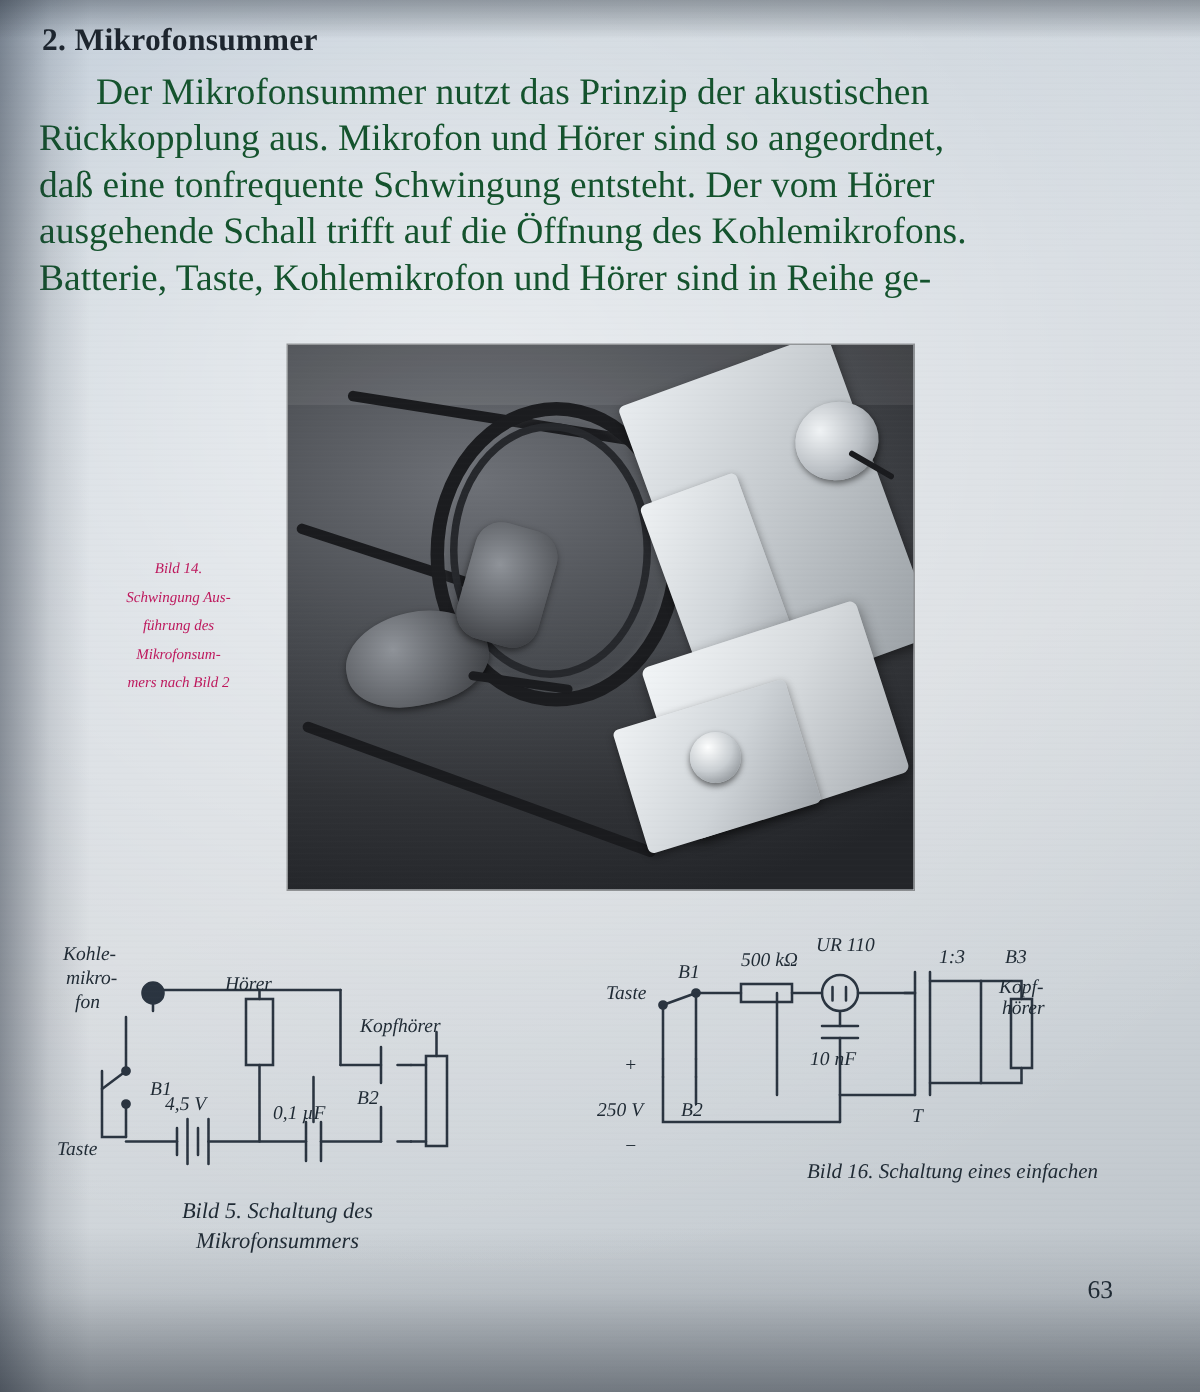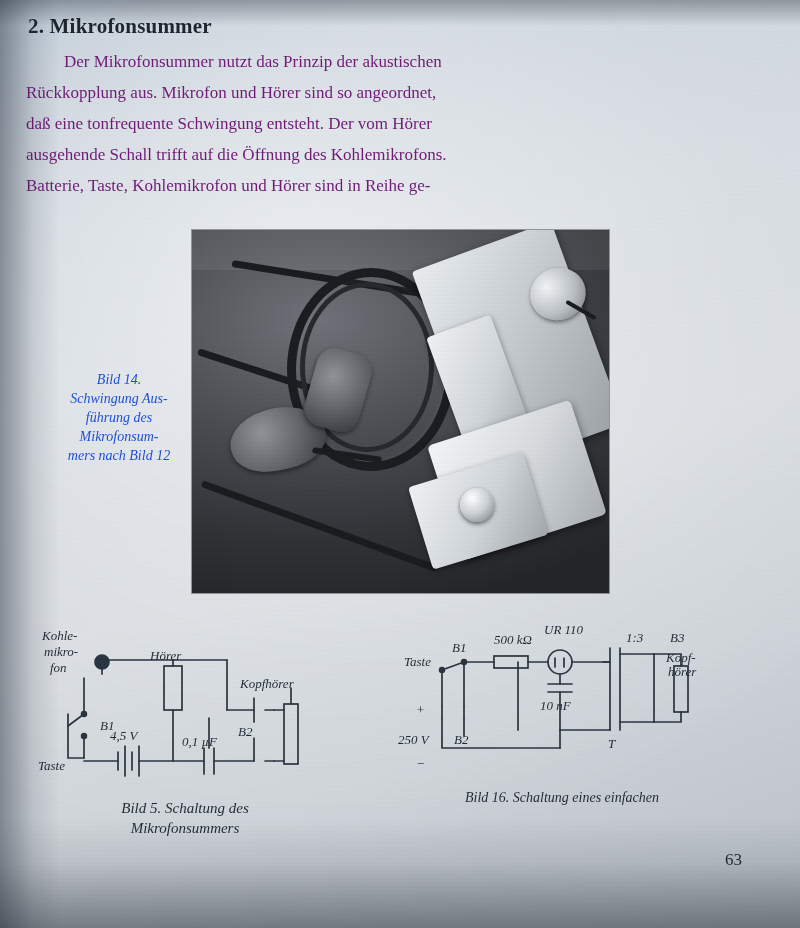--- a/index.html
+++ b/index.html
@@ -71,22 +71,22 @@
     color: #1d252e;
     letter-spacing: .2px;
     font-family: "Liberation Serif", serif;
   }
 
   
   .body-text {
     position: absolute;
     left: 26px; top: 46px;
     width: 704px;
-    color: #701a75;
-    font-size: 17px;
+    color: #14532d;
+    font-size: 25px;
     line-height: 31px;
     text-align: justify;
   }
   .body-text .indent { display:inline-block; width: 38px; }
   .body-text .ln { display: block; white-space: nowrap; }
 
   
   #photo {
     position: absolute;
     left: 192px; top: 230px;
@@ -152,22 +152,22 @@
     background: #1a1b1e;
     border-radius: 6px;
   }
 
   
   .photo-caption {
     position: absolute;
     left: 54px; top: 370px;
     width: 130px;
     text-align: center;
-    color: #1d4ed8;
-    font-size: 14px;
+    color: #be185d;
+    font-size: 10px;
     line-height: 19px;
     font-style: italic;
     font-family: "Liberation Serif", serif;
   }
 
   
   .diagram { position: absolute; }
   #diagram-left  { left: 22px;  top: 618px; width: 330px; height: 170px; }
   #diagram-right { left: 398px; top: 618px; width: 330px; height: 170px; }
 
@@ -175,21 +175,21 @@
 
   .diagram-caption {
     position: absolute;
     text-align: center;
     font-style: italic;
     color: #1f2a34;
     font-size: 15px;
     line-height: 20px;
   }
   #caption-15 { left: 40px; top: 798px; width: 290px; }
-  #caption-16 { left: 392px; top: 788px; width: 340px; font-size: 14px; line-height: 19px; }
+  #caption-16 { left: 392px; top: 772px; width: 340px; font-size: 14px; line-height: 19px; text-align: right; }
 
   .page-number {
     position: absolute;
     right: 58px; bottom: 58px;
     color: #1f2a34;
     font-size: 17px;
   }
 </style>
 </head>
 <body>
@@ -237,21 +237,21 @@
       <div class="battery-box" style="left:250px; top:190px; width:150px; height:120px; transform:rotate(-18deg); border-radius:5px;"></div>
       <div class="key-strip" style="left:226px; top:238px; width:120px; height:86px; transform:rotate(-17deg); border-radius:4px;"></div>
       <div class="key-knob" style="left:268px; top:258px; width:34px; height:34px;"></div>
     </div>
 
     <div class="photo-caption">
       <div>Bild 14.</div>
       <div>Schwingung Aus-</div>
       <div>führung des</div>
       <div>Mikrofonsum-</div>
-      <div>mers nach Bild 12</div>
+      <div>mers nach Bild 2</div>
     </div>
 
     <div class="diagram" id="diagram-left">
       <svg width="330" height="170" viewBox="0 0 330 170">
         <g stroke="#2a3440" stroke-width="1.7" fill="none" stroke-linecap="round">
 
           <path d="M80 42 L205 42"></path>
 
           <path d="M80 42 L80 56"></path>
 

